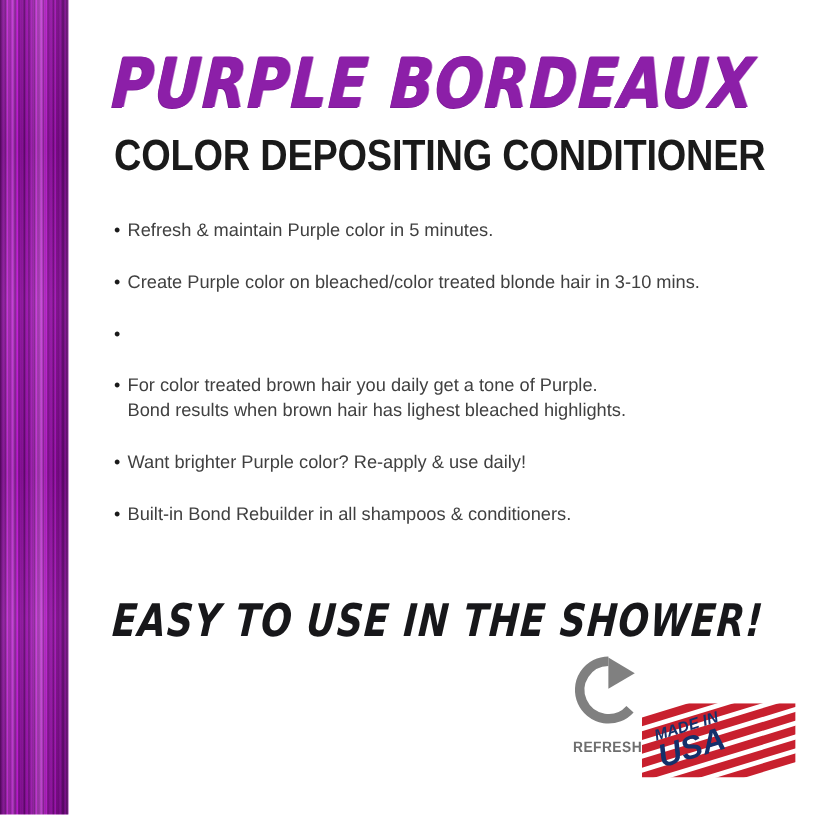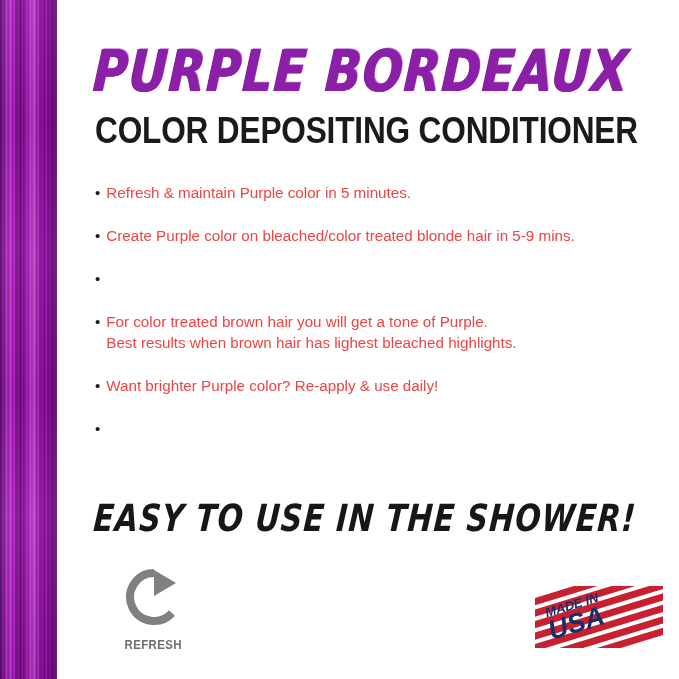--- a/index.html
+++ b/index.html
@@ -146,21 +146,21 @@
     line-height: 21px;
     color: #1a1a1a;
     margin-right: 6px;
   }
   .bullet .lines {
     flex: 1 1 auto;
   }
   .bullet .line {
     font-size: 15.2px;
     line-height: 21px;
-    color: #ef4444;
+    color: #404040;
     white-space: nowrap;
   }
 
   
   .shower-head {
     position: absolute;
     left: 38px;
     top: 500px;
     font-family: "DejaVu Sans", sans-serif;
     font-size: 30px;
@@ -171,23 +171,24 @@
     line-height: 1;
     white-space: nowrap;
     transform: scaleY(1.25) skewX(-5deg);
     transform-origin: left top;
   }
 
   
   .icon-row {
     position: absolute;
     left: 38px;
-    top: 562px;
+    top: 540px;
     width: 470px;
     display: flex;
+    justify-content: flex-end;
   }
   .icon-cell {
     width: 117px;
     display: flex;
     flex-direction: column;
     align-items: center;
   }
   .icon-art {
     height: 66px;
     display: flex;
@@ -236,48 +237,49 @@
       <div class="bullet">
         <span class="dot">•</span>
         <span class="lines">
           <div class="line">Refresh &amp; maintain Purple color in 5 minutes.</div>
         </span>
       </div>
 
       <div class="bullet">
         <span class="dot">•</span>
         <span class="lines">
-          <div class="line">Create Purple color on bleached/color treated blonde hair in 5-9 mins.</div>
-        </span>
-      </div>
-
-      <div class="bullet">
-        <span class="dot">•</span>
-        <span class="lines">
-        </span>
-      </div>
-
-      <div class="bullet">
-        <span class="dot">•</span>
-        <span class="lines">
-          <div class="line">For color treated brown hair you will get a tone of Purple.</div>
-          <div class="line">Best results when brown hair has lighest bleached highlights.</div>
+          <div class="line">Create Purple color on bleached/color treated blonde hair in 3-10 mins.</div>
+        </span>
+      </div>
+
+      <div class="bullet">
+        <span class="dot">•</span>
+        <span class="lines">
+        </span>
+      </div>
+
+      <div class="bullet">
+        <span class="dot">•</span>
+        <span class="lines">
+          <div class="line">For color treated brown hair you daily get a tone of Purple.</div>
+          <div class="line">Bond results when brown hair has lighest bleached highlights.</div>
         </span>
       </div>
 
       <div class="bullet">
         <span class="dot">•</span>
         <span class="lines">
           <div class="line">Want brighter Purple color? Re-apply &amp; use daily!</div>
         </span>
       </div>
 
       <div class="bullet">
         <span class="dot">•</span>
         <span class="lines">
+          <div class="line">Built-in Bond Rebuilder in all shampoos &amp; conditioners.</div>
         </span>
       </div>
 
     </div>
 
     <div class="shower-head">EASY TO USE IN THE SHOWER!</div>
 
     <div class="icon-row">
 
       <div class="icon-cell">

